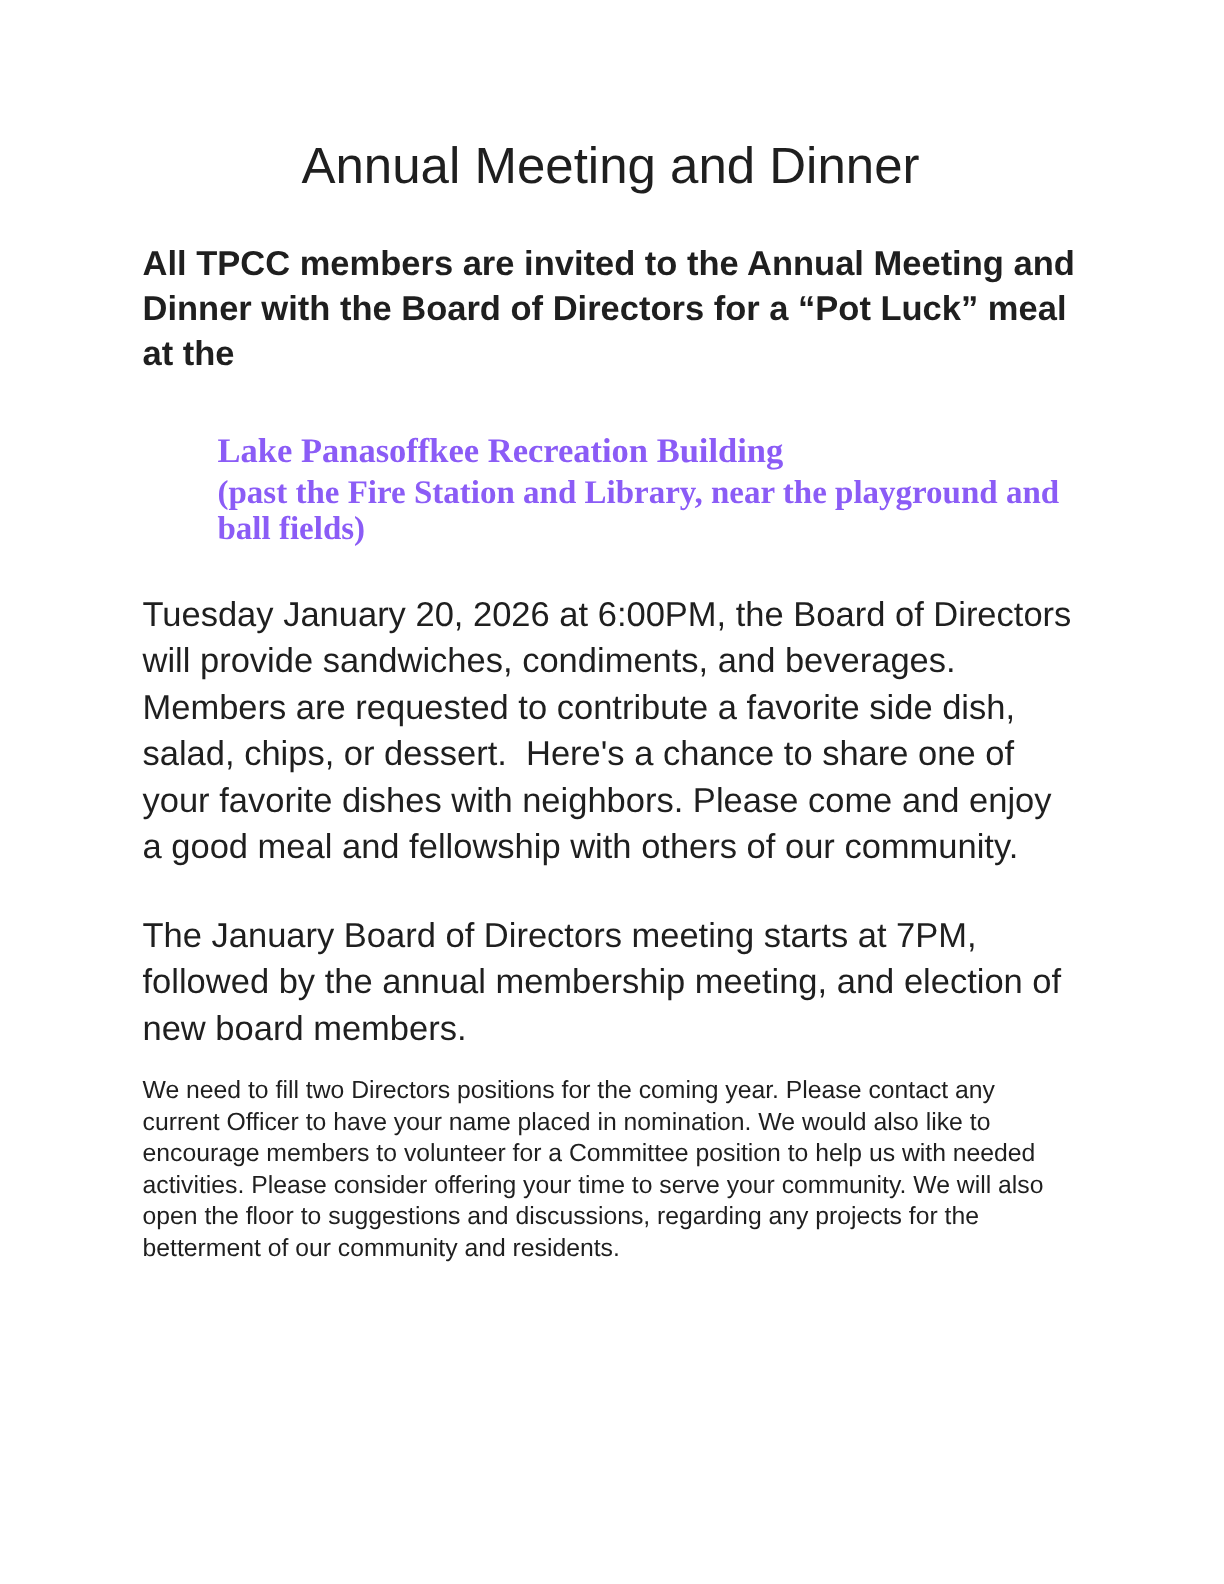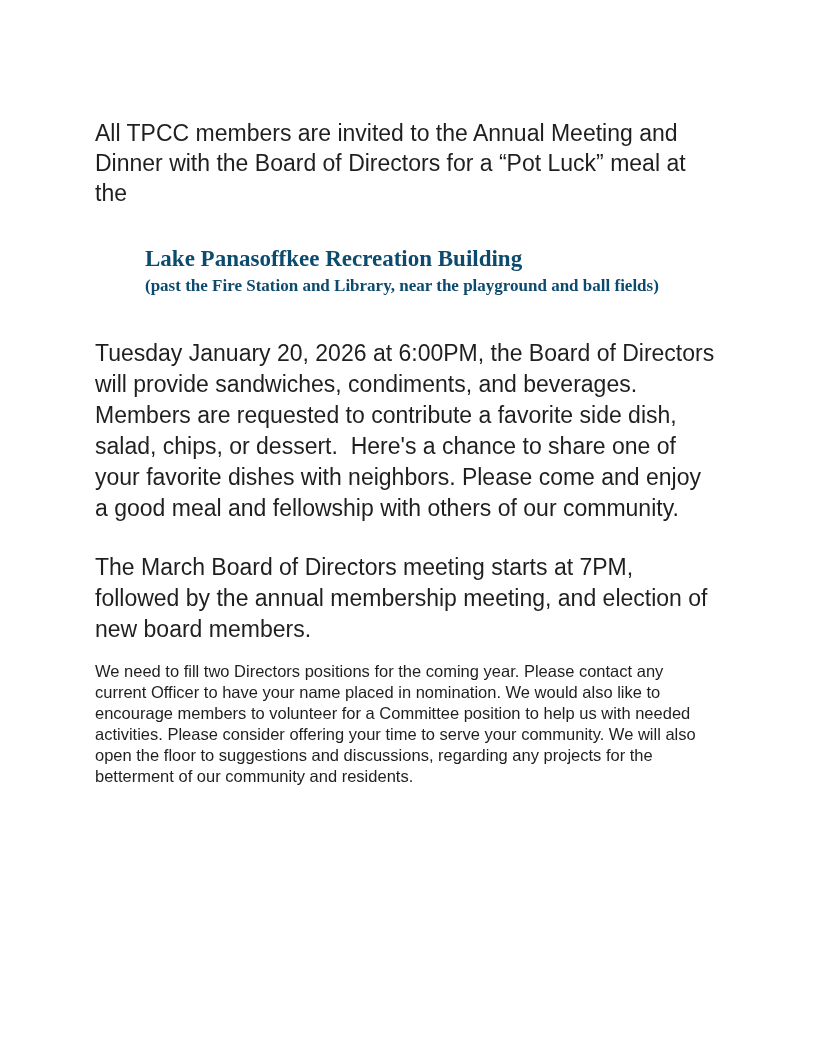--- a/index.html
+++ b/index.html
@@ -27,55 +27,56 @@
     font-weight: 400;
     text-align: center;
     white-space: pre-wrap;
   }
   .body-para {
     margin: 0;
     font-size: 23px;
     line-height: 30px;
     white-space: pre-wrap;
   }
-  .para-intro { margin-top: 28px; }
-  .para-main  { margin-top: 40px; line-height: 31px; }
+  .para-intro { margin-top: 28px; font-weight: bold; }
+  .para-main  { margin-top: 30px; line-height: 31px; }
   .para-board { margin-top: 28px; line-height: 31px; }
   .venue-block {
     margin: 36px 0 0 50px;
     font-family: "Liberation Serif", serif;
     font-weight: 700;
     font-size: 23px;
     line-height: 30px;
   }
   .venue-line { white-space: pre-wrap; }
   .venue-note {
-    font-size: 17px;
+    font-size: 22px;
     line-height: 24px;
     white-space: pre-wrap;
   }
   .footer-para {
     margin: 16px 0 0 0;
     font-size: 16.5px;
     line-height: 21px;
     white-space: pre-wrap;
   }
 </style>
 </head>
 <body style="color: rgb(31, 31, 31); background: rgb(255, 255, 255);">
 
 <div class="page">
 
+  <h1 class="doc-title">Annual Meeting and Dinner</h1>
 
   <p class="body-para para-intro">All TPCC members are invited to the Annual Meeting and Dinner with the Board of Directors for a “Pot Luck” meal at the</p>
 
-  <div class="venue-block" style="color: #0c4a6e;">
+  <div class="venue-block" style="color: #8b5cf6;">
     <div class="venue-line">Lake Panasoffkee Recreation Building</div>
     <div class="venue-note">(past the Fire Station and Library, near the playground and ball fields)</div>
   </div>
 
   <p class="body-para para-main">Tuesday January 20, 2026 at 6:00PM, the Board of Directors will provide sandwiches, condiments, and beverages. Members are requested to contribute a favorite side dish, salad, chips, or dessert.  Here's a chance to share one of your favorite dishes with neighbors. Please come and enjoy a good meal and fellowship with others of our community.</p>
 
-  <p class="body-para para-board">The March Board of Directors meeting starts at 7PM, followed by the annual membership meeting, and election of new board members.</p>
+  <p class="body-para para-board">The January Board of Directors meeting starts at 7PM, followed by the annual membership meeting, and election of new board members.</p>
 
   <p class="footer-para">We need to fill two Directors positions for the coming year. Please contact any current Officer to have your name placed in nomination. We would also like to encourage members to volunteer for a Committee position to help us with needed activities. Please consider offering your time to serve your community. We will also open the floor to suggestions and discussions, regarding any projects for the betterment of our community and residents.</p>
 
 </div>
 
 </body></html>

